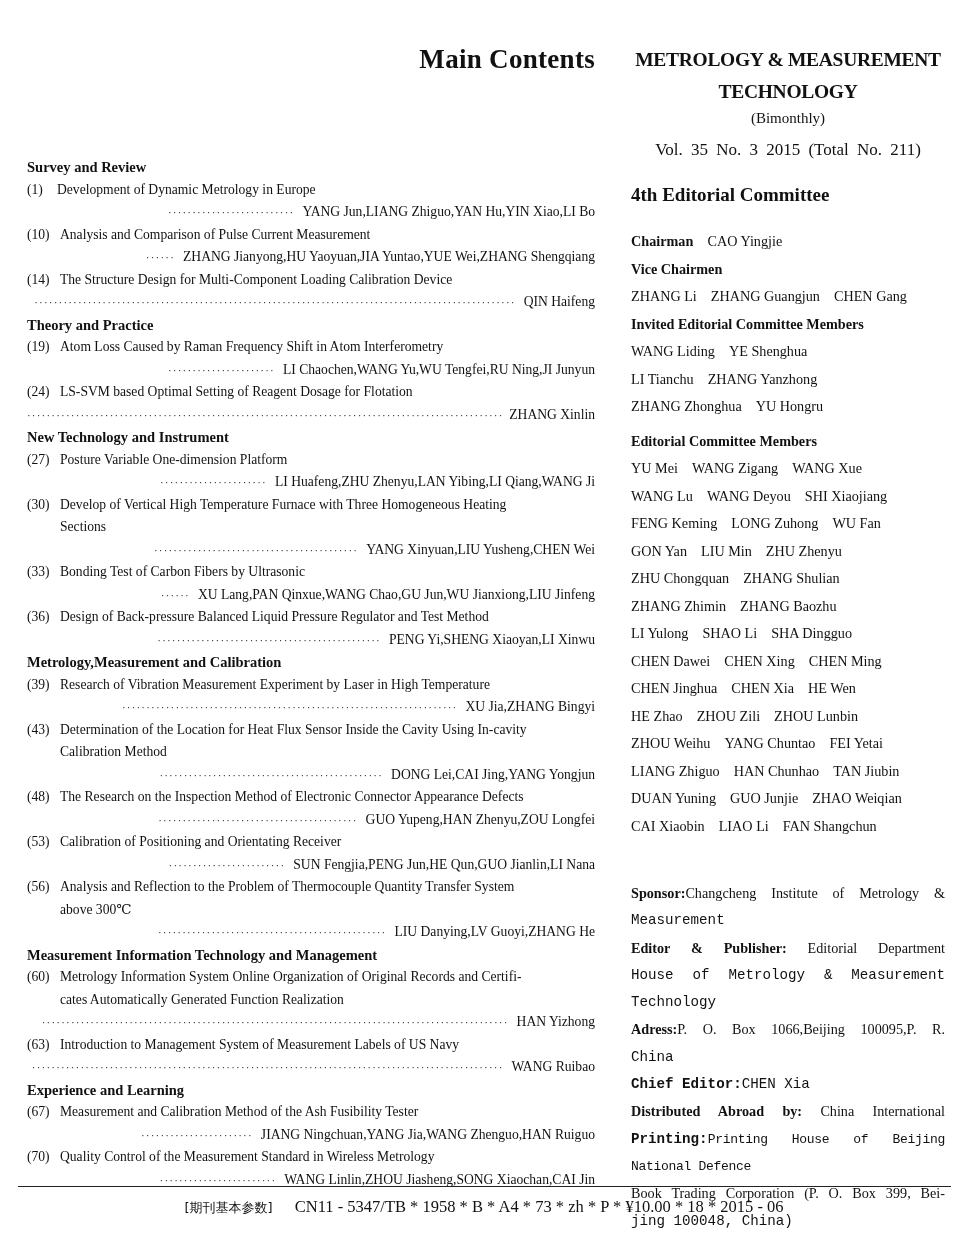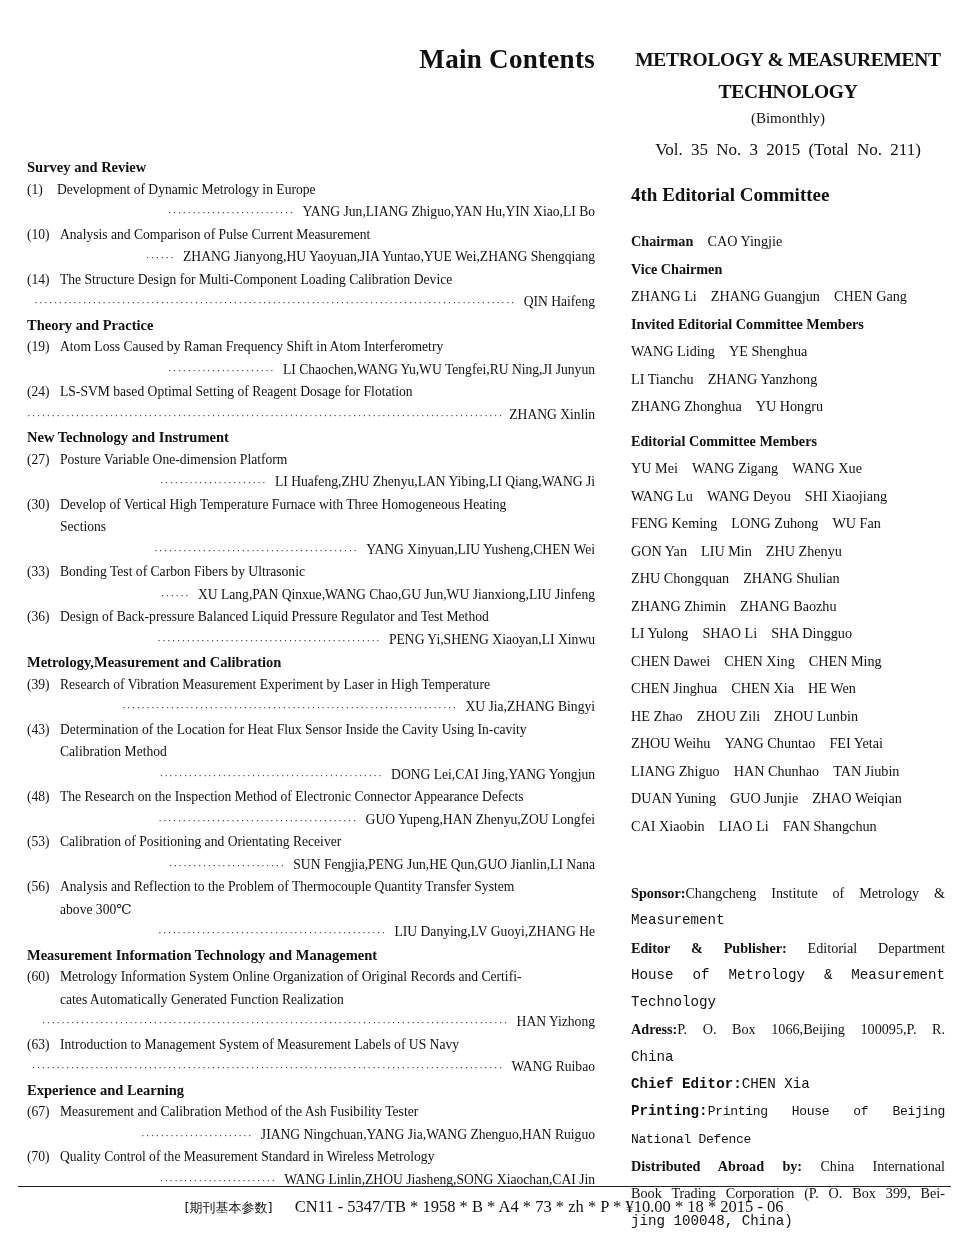--- a/index.html
+++ b/index.html
@@ -315,25 +315,25 @@
       <span class="pub-label">Editor &amp; Publisher:</span> <span>Editorial Department</span>
     </div>
     <div class="pub-line last">House of Metrology &amp; Measurement Technology</div>
     <div class="pub-line">
       <span class="pub-label">Adress:</span><span>P. O. Box 1066,Beijing 100095,P. R.</span>
     </div>
     <div class="pub-line last">China</div>
     <div class="pub-line last">
       <span class="pub-label">Chief Editor:</span><span>CHEN Xia</span>
     </div>
+    <div class="pub-line">
+      <span class="pub-label">Distributed Abroad by:</span> <span>China International</span>
+    </div>
     <div class="pub-line last">
       <span class="pub-label">Printing:</span><span class="pub-small">Printing House of Beijing National Defence</span>
-    </div>
-    <div class="pub-line">
-      <span class="pub-label">Distributed Abroad by:</span> <span>China International</span>
     </div>
     <div class="pub-line">Book Trading Corporation (P. O. Box 399, Bei-</div>
     <div class="pub-line last">jing 100048, China)</div>
   </div>
 </div>
 
 <div class="divider"></div>
 <div class="footer">
   <span class="footer-label">[期刊基本参数]</span>
   <span>CN11 - 5347/TB * 1958 * B * A4 * 73 * zh * P * ¥10.00 * 18 * 2015 - 06</span>

